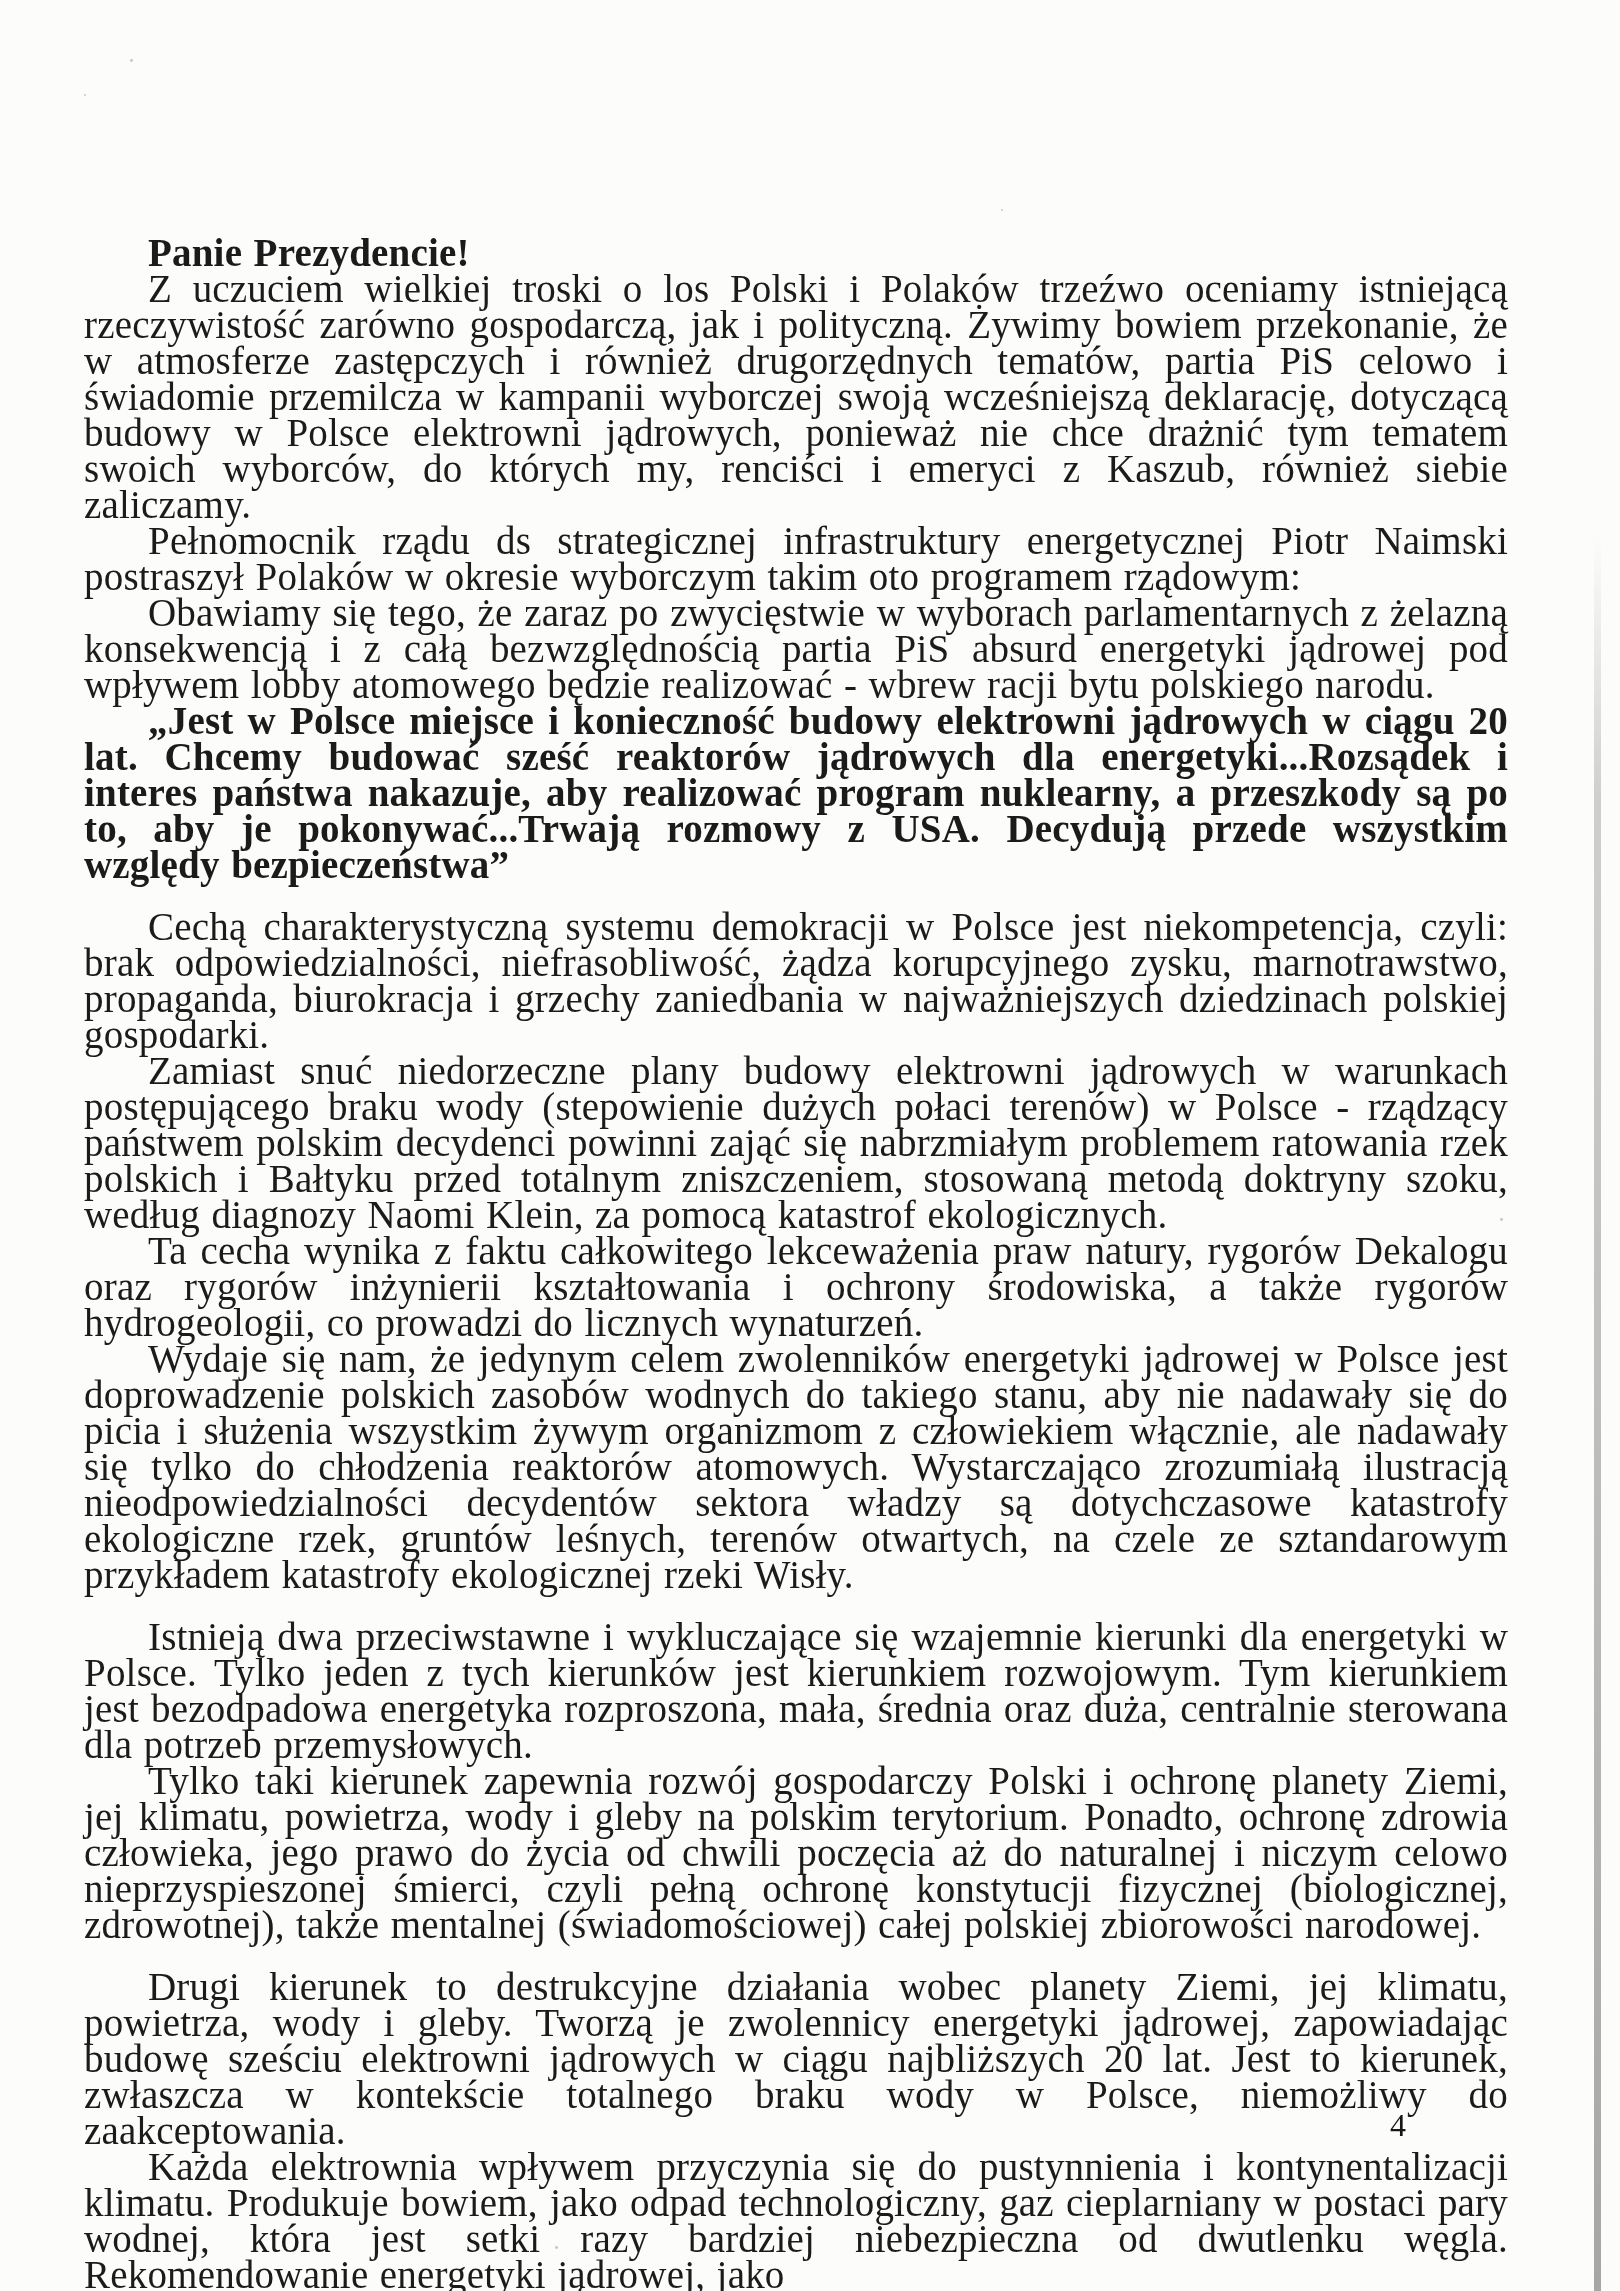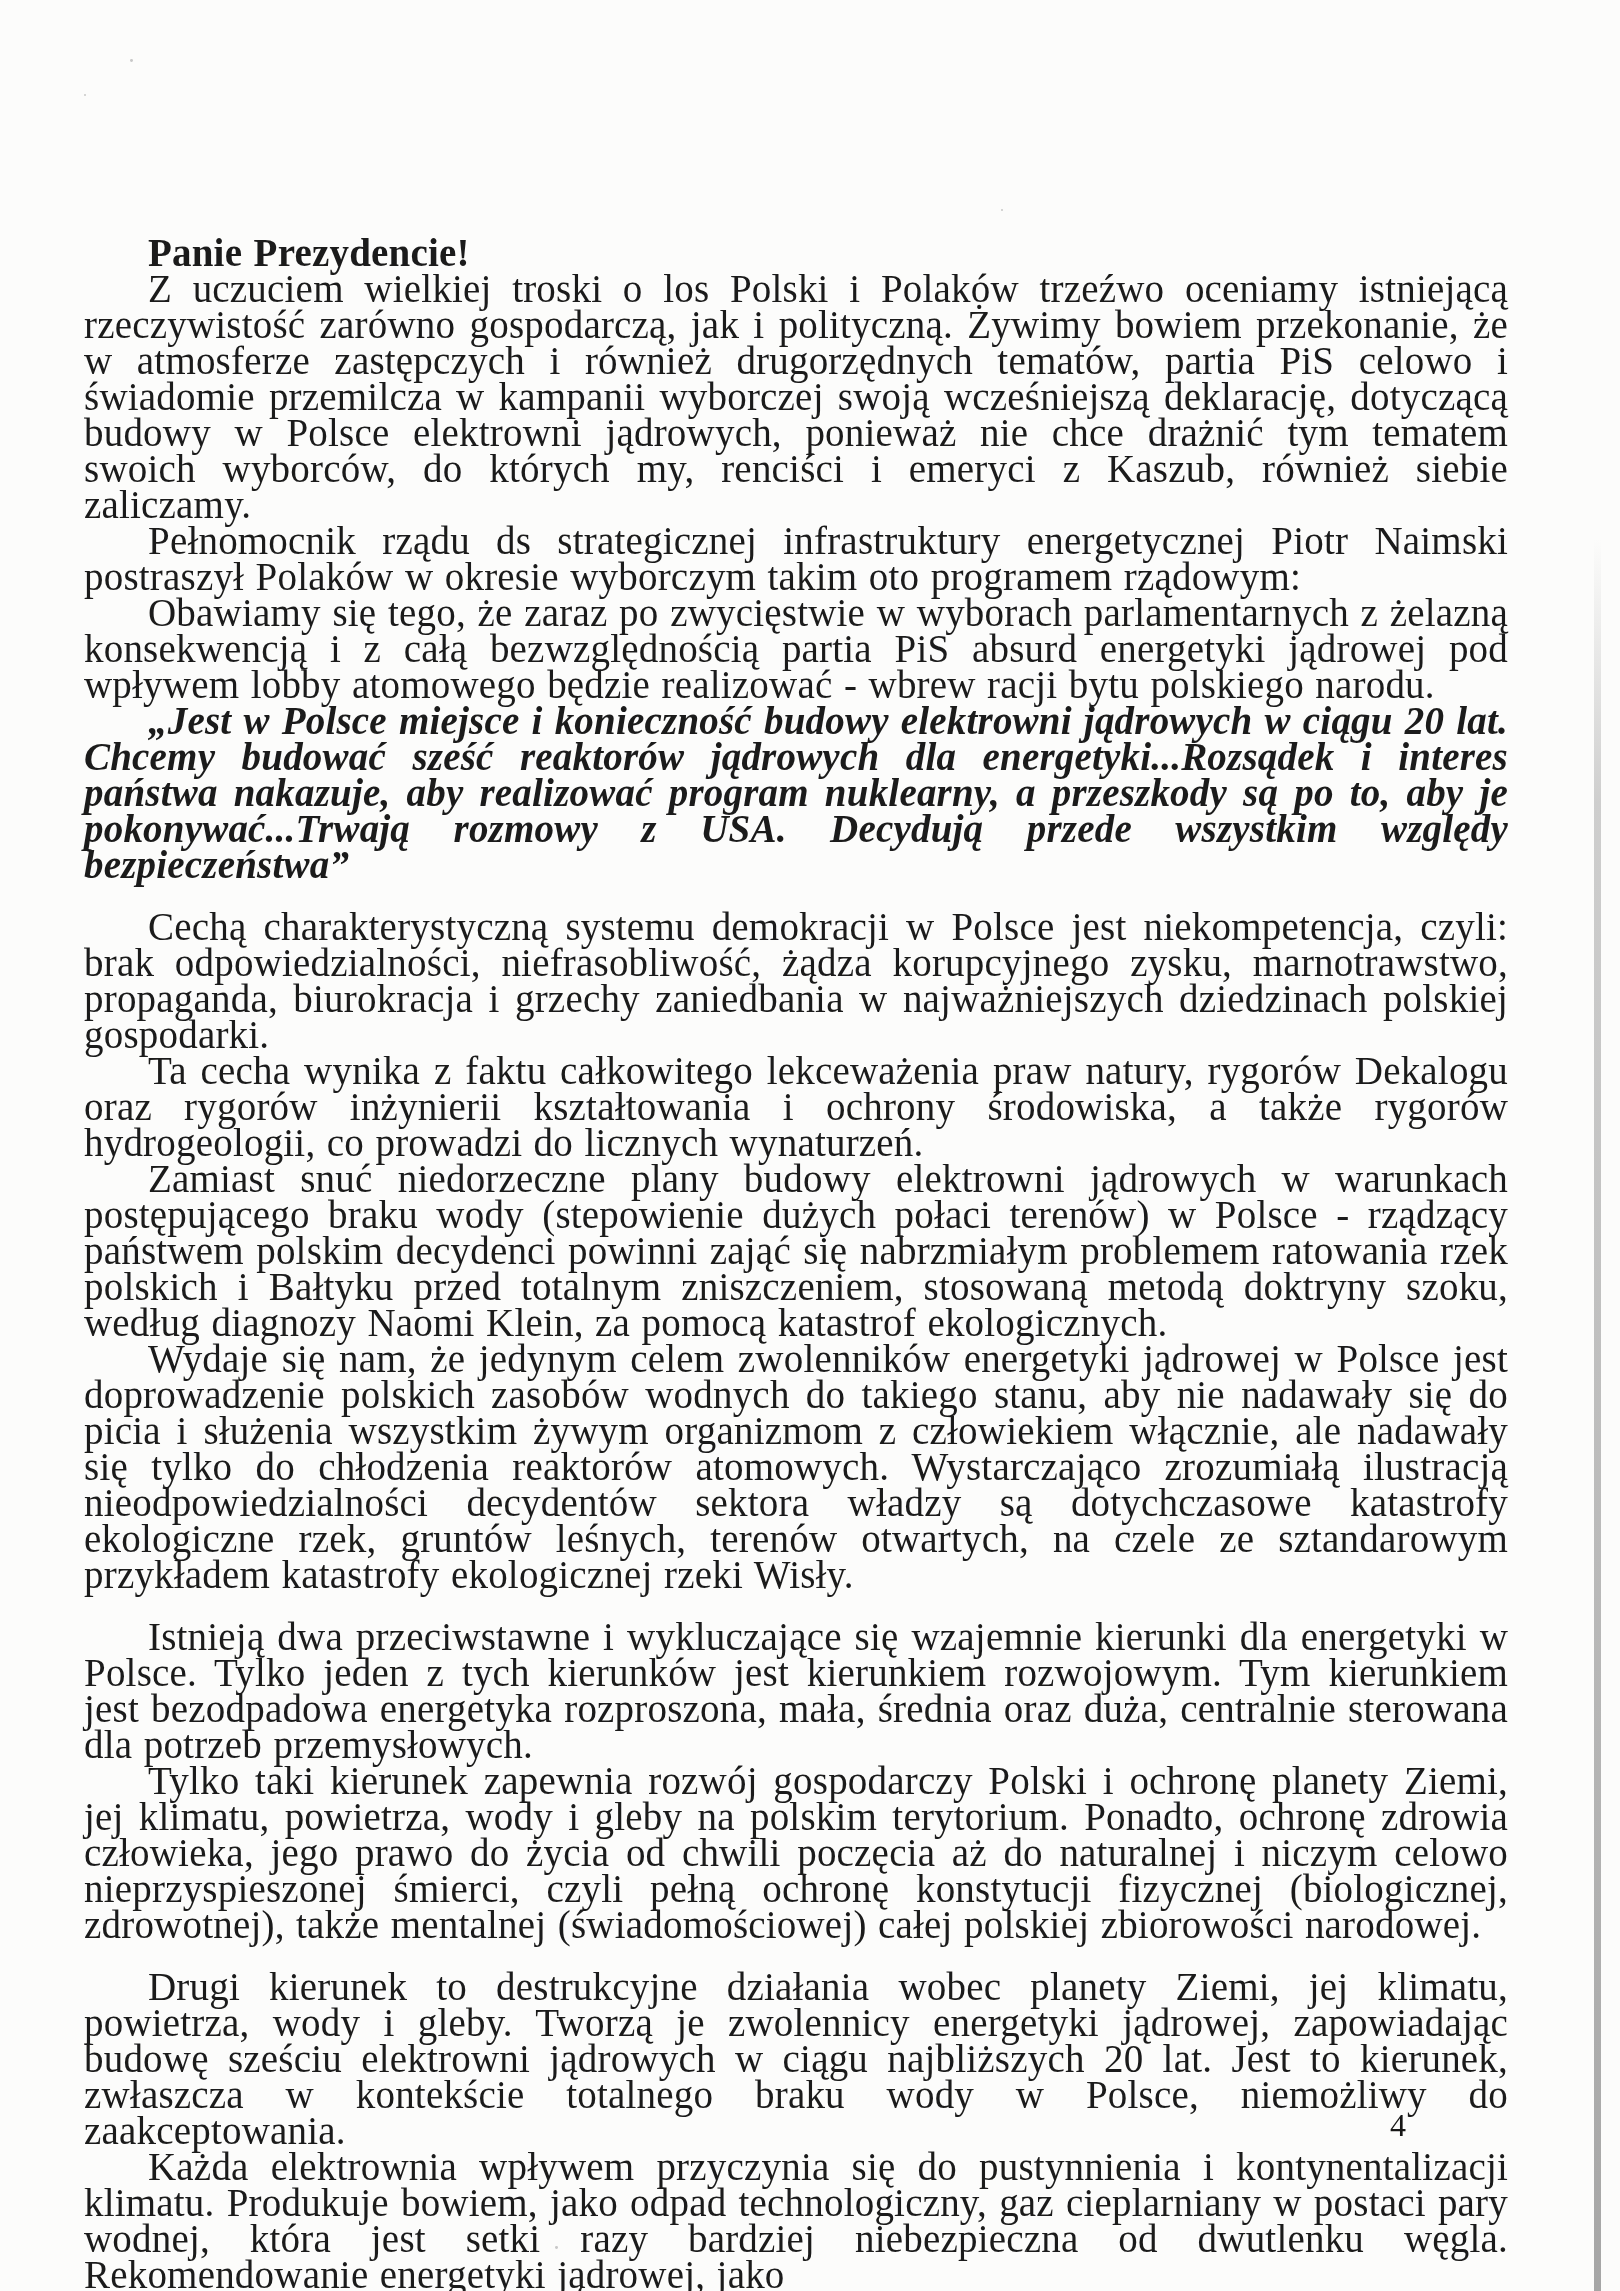--- a/index.html
+++ b/index.html
@@ -32,21 +32,20 @@
     text-indent: 64px;
   }
   .text-block p.gap {
     margin-top: 26px;
   }
   .heading {
     font-weight: bold;
   }
   .quote {
     font-weight: bold;
-    font-style: italic;
   }
   .inline-bold {
     font-weight: normal;
   }
   .page-number {
     position: absolute;
     left: 1390px;
     top: 2107px;
     font-size: 32px;
     color: #161616;
@@ -88,23 +87,23 @@
     <p>Z uczuciem wielkiej troski o los Polski i Polaków trzeźwo oceniamy istniejącą rzeczywistość zarówno gospodarczą, jak i polityczną. Żywimy bowiem przekonanie, że w atmosferze zastępczych i również drugorzędnych tematów, partia PiS celowo i świadomie przemilcza w kampanii wyborczej swoją wcześniejszą deklarację, dotyczącą budowy w Polsce elektrowni jądrowych, ponieważ nie chce drażnić tym tematem swoich wyborców, do których my, renciści i emeryci z Kaszub, również siebie zaliczamy.</p>
 
     <p>Pełnomocnik rządu ds strategicznej infrastruktury energetycznej Piotr Naimski postraszył Polaków w okresie wyborczym takim oto programem rządowym:</p>
 
     <p>Obawiamy się tego, że zaraz po zwycięstwie w wyborach parlamentarnych z żelazną konsekwencją i z całą bezwzględnością partia PiS absurd energetyki jądrowej pod wpływem lobby atomowego będzie realizować - wbrew racji bytu polskiego narodu.</p>
 
     <p class="quote">„Jest w Polsce miejsce i konieczność budowy elektrowni jądrowych w ciągu 20 lat. Chcemy budować sześć reaktorów jądrowych dla energetyki...Rozsądek i interes państwa nakazuje, aby realizować program nuklearny, a przeszkody są po to, aby je pokonywać...Trwają rozmowy z USA. Decydują przede wszystkim względy bezpieczeństwa”</p>
 
     <p class="gap">Cechą charakterystyczną systemu demokracji w Polsce jest niekompetencja, czyli: brak odpowiedzialności, niefrasobliwość, żądza korupcyjnego zysku, marnotrawstwo, propaganda, biurokracja i grzechy zaniedbania w najważniejszych dziedzinach polskiej gospodarki.</p>
 
+    <p>Zamiast snuć niedorzeczne plany budowy elektrowni jądrowych w warunkach postępującego braku wody (stepowienie dużych połaci terenów) w Polsce - rządzący państwem polskim decydenci powinni zająć się nabrzmiałym problemem ratowania rzek polskich i Bałtyku przed totalnym zniszczeniem, stosowaną metodą doktryny szoku, według diagnozy Naomi Klein, za pomocą katastrof ekologicznych.</p>
+
     <p>Ta cecha wynika z faktu całkowitego lekceważenia praw natury, rygorów Dekalogu oraz rygorów inżynierii kształtowania i ochrony środowiska, a także rygorów hydrogeologii, co prowadzi do licznych wynaturzeń.</p>
-
-    <p>Zamiast snuć niedorzeczne plany budowy elektrowni jądrowych w warunkach postępującego braku wody (stepowienie dużych połaci terenów) w Polsce - rządzący państwem polskim decydenci powinni zająć się nabrzmiałym problemem ratowania rzek polskich i Bałtyku przed totalnym zniszczeniem, stosowaną metodą doktryny szoku, według diagnozy Naomi Klein, za pomocą katastrof ekologicznych.</p>
 
     <p>Wydaje się nam, że jedynym celem zwolenników energetyki jądrowej w Polsce jest doprowadzenie polskich zasobów wodnych do takiego stanu, aby nie nadawały się do picia i służenia wszystkim żywym organizmom z człowiekiem włącznie, ale nadawały się tylko do chłodzenia reaktorów atomowych. Wystarczająco zrozumiałą ilustracją nieodpowiedzialności decydentów sektora władzy są dotychczasowe katastrofy ekologiczne rzek, gruntów leśnych, terenów otwartych, na czele ze sztandarowym przykładem katastrofy ekologicznej rzeki Wisły.</p>
 
     <p class="gap">Istnieją dwa przeciwstawne i wykluczające się wzajemnie kierunki dla energetyki w Polsce. Tylko jeden z tych kierunków jest kierunkiem rozwojowym. Tym kierunkiem jest bezodpadowa energetyka rozproszona, mała, średnia oraz duża, centralnie sterowana dla potrzeb przemysłowych.</p>
 
     <p>
       <span>Tylko taki kierunek zapewnia rozwój gospodarczy Polski i ochronę planety Ziemi, jej klimatu, powietrza, wody i gleby na polskim terytorium. Ponadto, ochronę zdrowia człowieka, jego prawo do życia od chwili poczęcia aż do naturalnej </span><span class="inline-bold">i niczym celowo nieprzyspieszonej śmierci,</span><span> czyli pełną ochronę konstytucji fizycznej (biologicznej, zdrowotnej), także mentalnej (świadomościowej) całej polskiej zbiorowości narodowej.</span>
     </p>
 
     <p class="gap">Drugi kierunek to destrukcyjne działania wobec planety Ziemi, jej klimatu, powietrza, wody i gleby. Tworzą je zwolennicy energetyki jądrowej, zapowiadając budowę sześciu elektrowni jądrowych w ciągu najbliższych 20 lat. Jest to kierunek, zwłaszcza w kontekście totalnego braku wody w Polsce, niemożliwy do zaakceptowania.</p>

